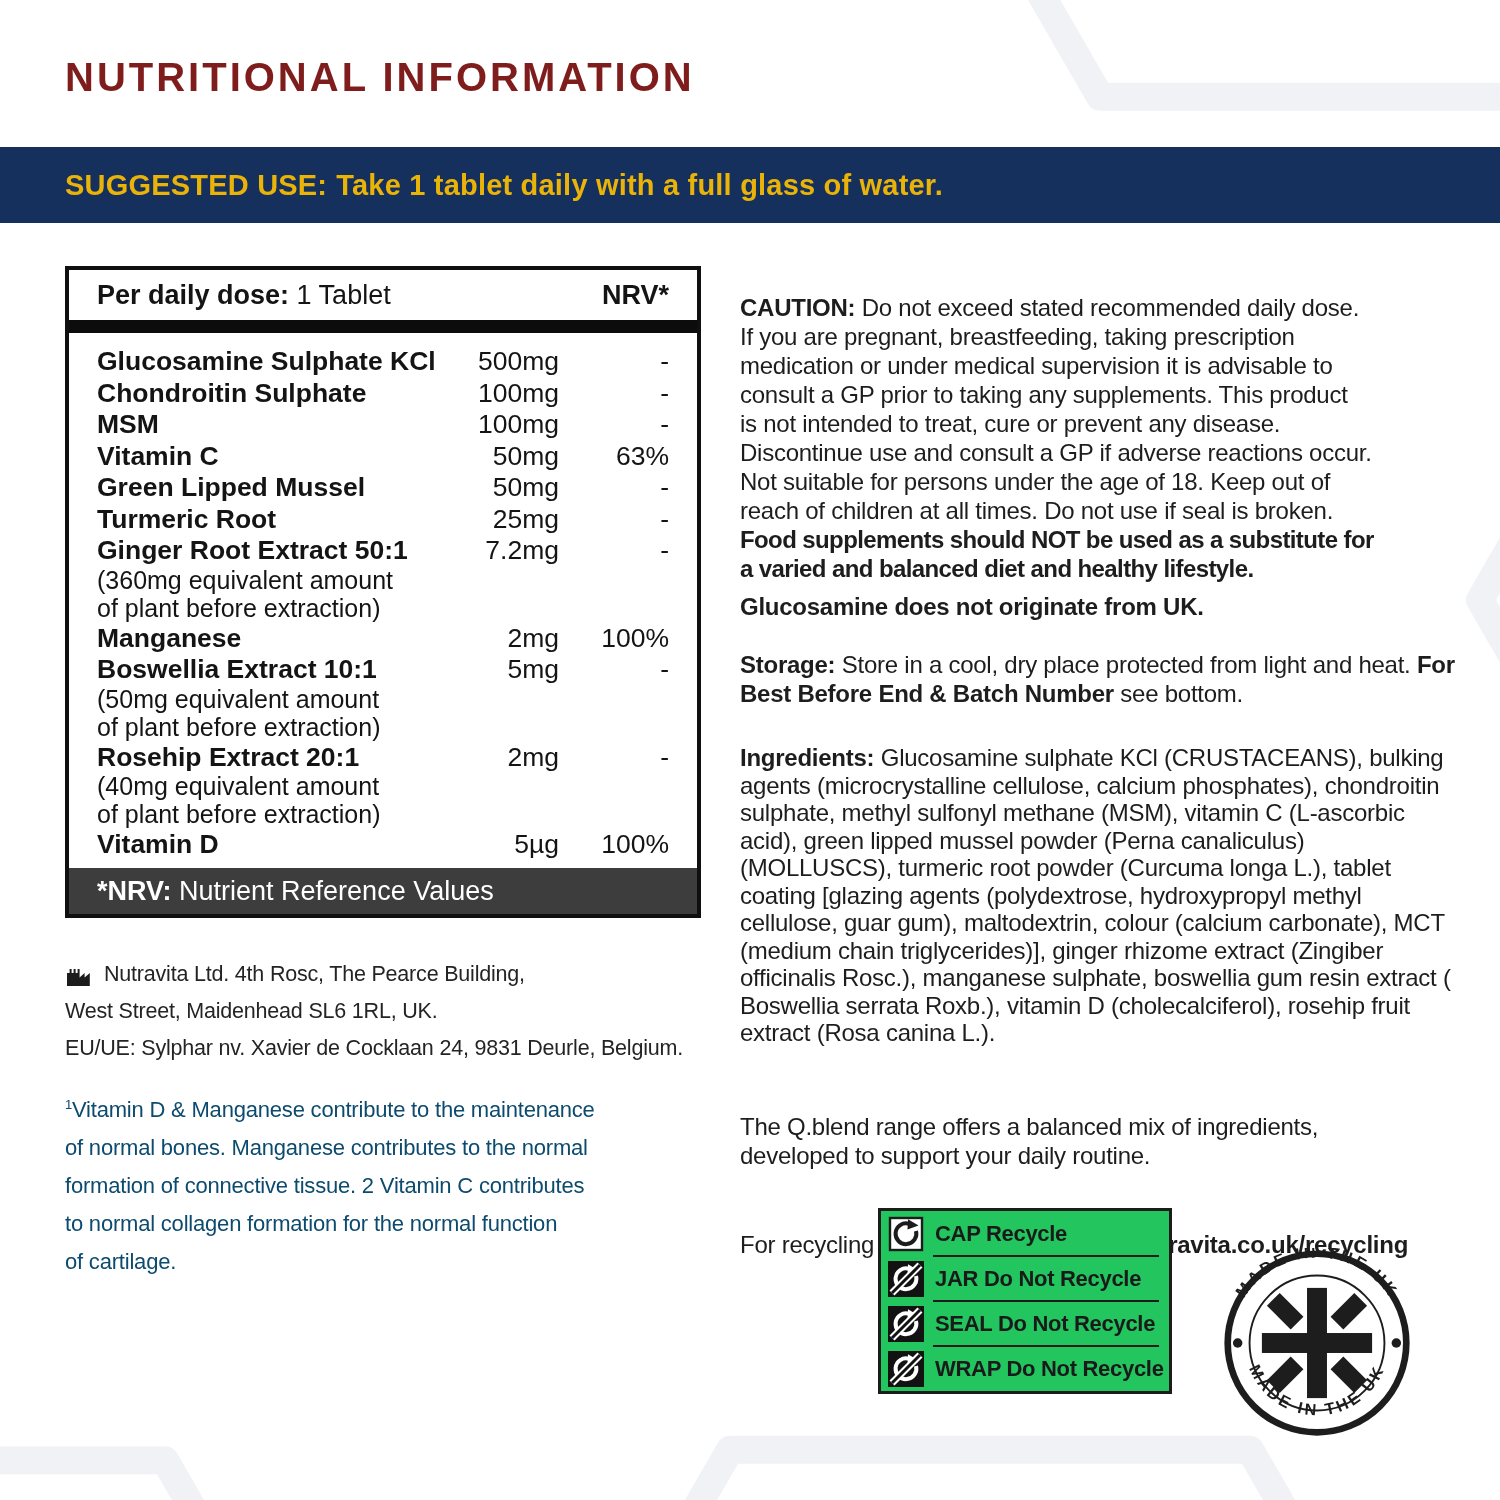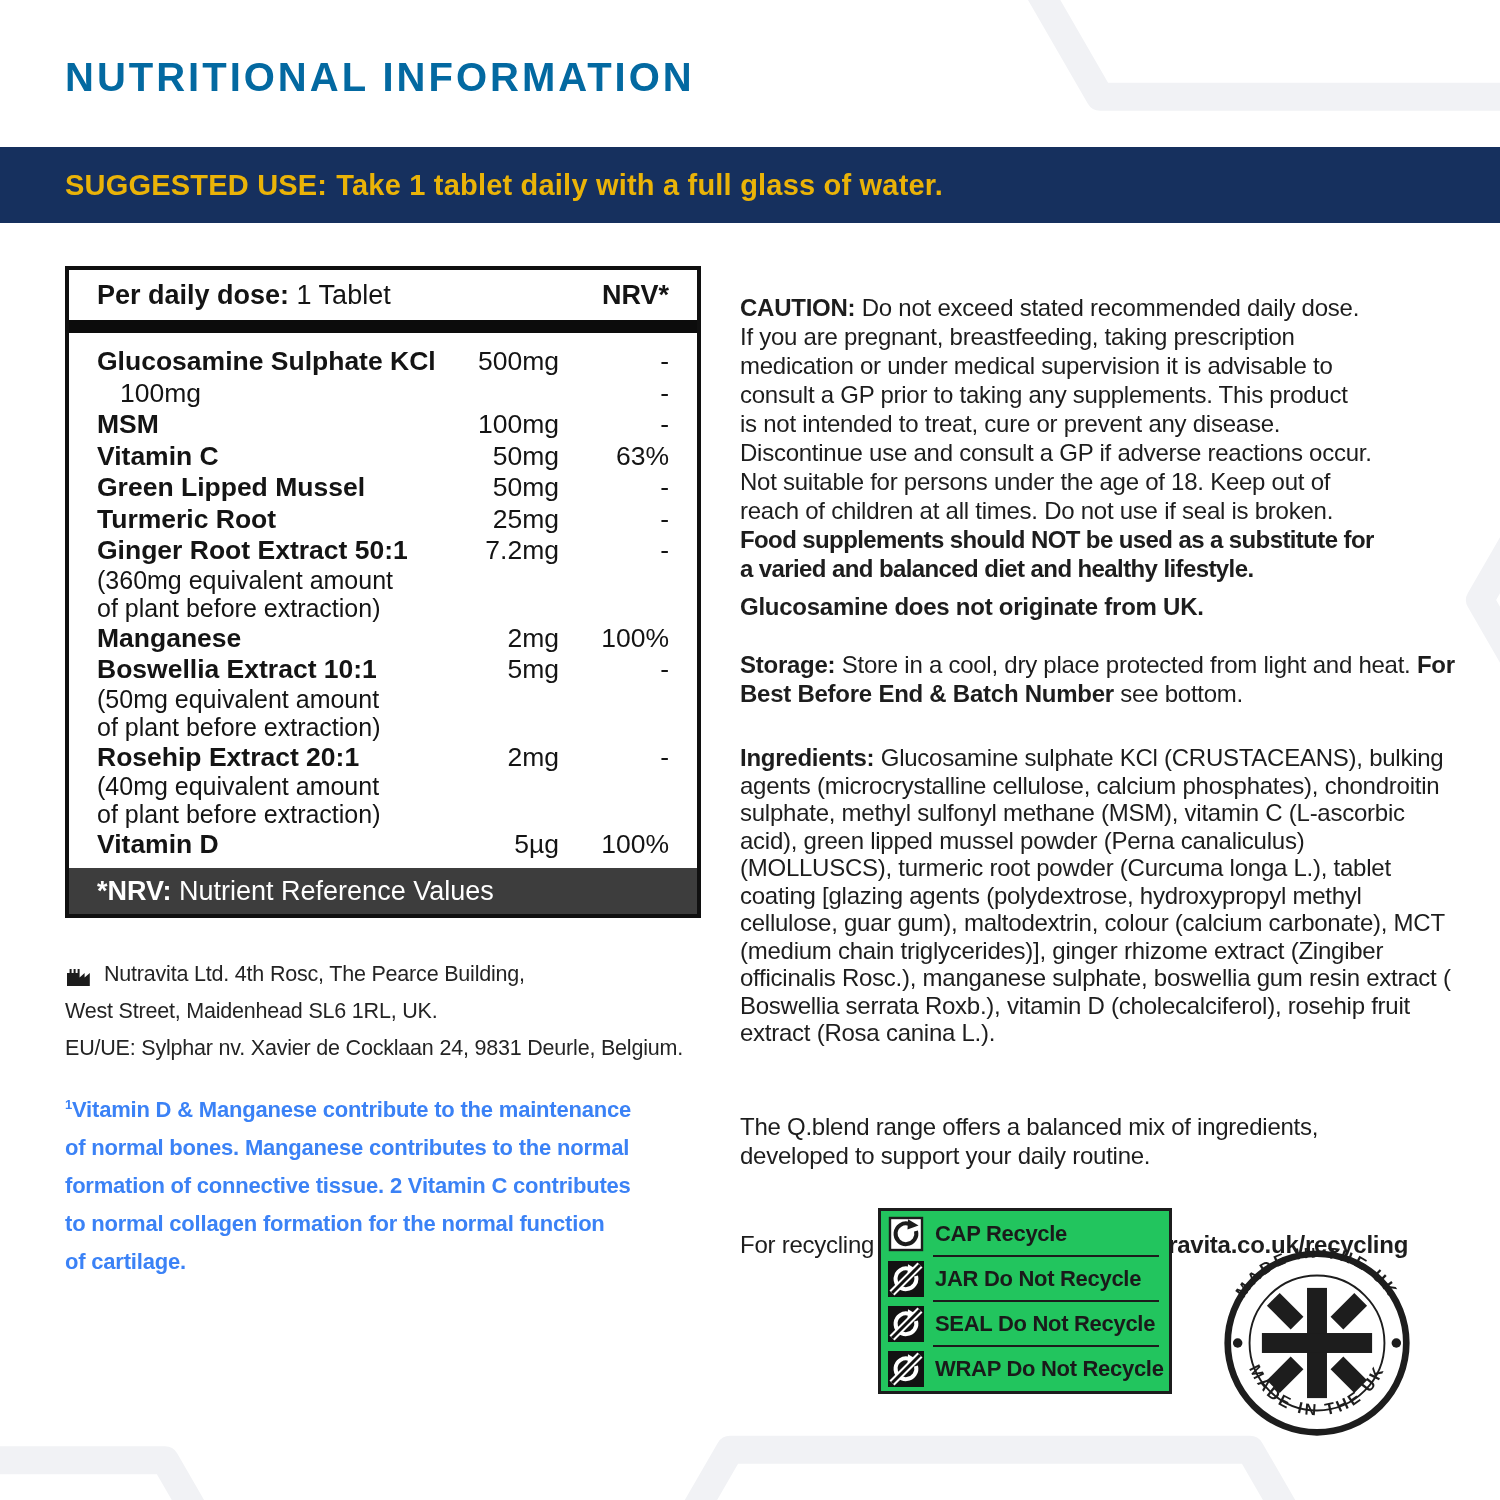--- a/index.html
+++ b/index.html
@@ -9,21 +9,21 @@
     font-family:"Liberation Sans", sans-serif;
     color:#1e1e1e;
   }
   .bg-pattern{position:absolute;left:0;top:0;width:1500px;height:1500px;z-index:0;}
   .layer{position:absolute;z-index:2;}
 
   
   .page-title{
     left:65px;top:55px;
     font-size:40px;font-weight:700;letter-spacing:3px;
-    color:#0369a1;
+    color:#7f1d1d;
   }
 
   
   .banner{
     left:0;top:147px;width:1500px;height:76px;
     display:flex;align-items:center;box-sizing:border-box;padding-left:65px;
     color:#eab308;font-size:29px;letter-spacing:0.2px;
   }
   .banner b{font-weight:700;}
   .banner .rest{font-weight:600;margin-left:9px;}
@@ -47,21 +47,21 @@
   .tfoot{background:#3d3d3d;color:#ffffff;padding:8px 28px;font-size:27px;line-height:30px;}
   .tfoot b{font-weight:700;}
 
   
   .address{left:65px;top:956px;font-size:21.5px;line-height:37px;color:#242424;letter-spacing:-0.2px;}
   .addr1{display:flex;align-items:center;}
   .addr1 svg{margin-right:12px;}
 
   
   .footnote{left:65px;top:1086px;width:645px;font-size:22px;line-height:38px;
-    letter-spacing:-0.2px;color:#3b82f6;white-space:pre-line;font-weight:bold;}
+    letter-spacing:-0.2px;color:#0c4a6e;white-space:pre-line;}
   .footnote sup{font-size:13px;vertical-align:super;}
 
   
   .rc{left:740px;width:716px;font-size:24px;line-height:29px;color:#1d1d1d;letter-spacing:-0.25px;}
   .rc b{font-weight:700;}
   .pre{white-space:pre-line;}
   .caution{top:264px;}
   .caution b.tail{letter-spacing:-0.6px;}
   .gluco{top:592px;font-weight:700;}
   .storage{top:650px;}
@@ -108,20 +108,21 @@
   </div>
   <div class="blackbar"></div>
   <div class="tbody">
 
     <div class="trow">
       <div class="tname"><span>Glucosamine Sulphate KCl</span></div>
       <div class="tamt">500mg</div>
       <div class="tnrv">-</div>
     </div>
     <div class="trow">
+      <div class="tname"><span>Chondroitin Sulphate</span></div>
       <div class="tamt">100mg</div>
       <div class="tnrv">-</div>
     </div>
     <div class="trow">
       <div class="tname"><span>MSM</span></div>
       <div class="tamt">100mg</div>
       <div class="tnrv">-</div>
     </div>
     <div class="trow">
       <div class="tname"><span>Vitamin C</span></div>

